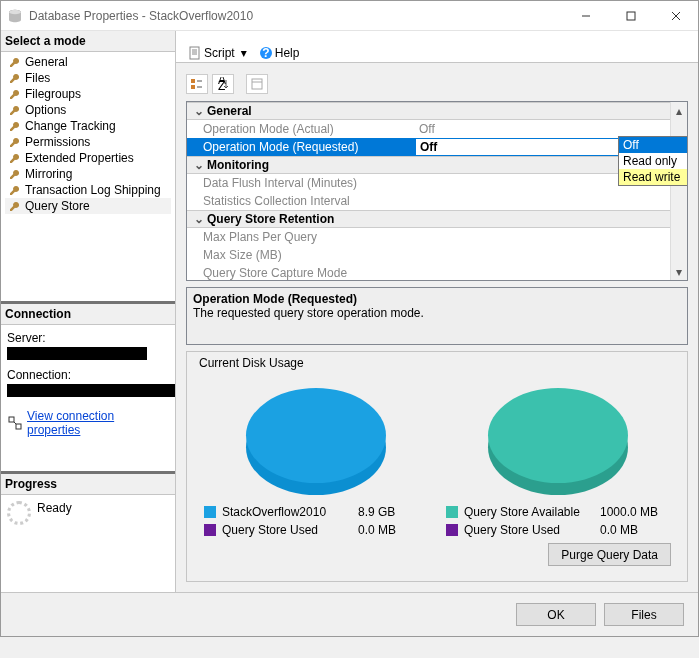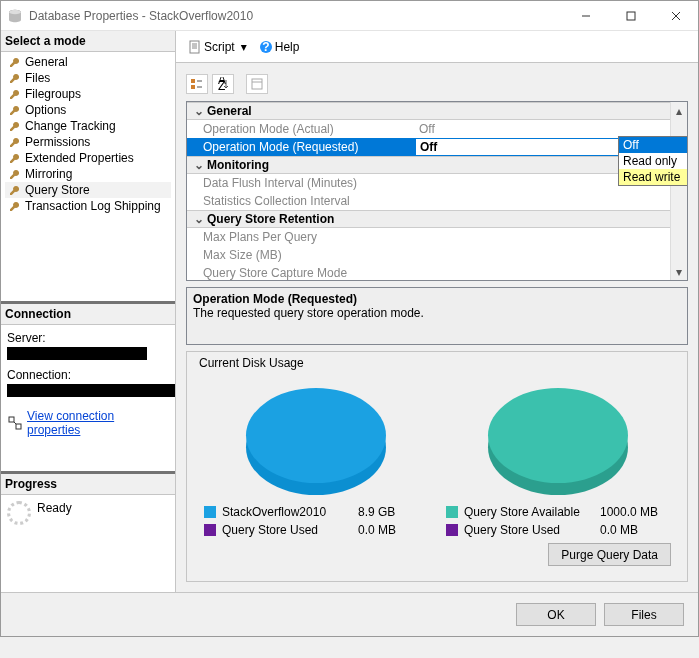--- a/index.html
+++ b/index.html
@@ -19,21 +19,21 @@
 .pagelist .item.sel { background: #f2f2f2; }
 .wrench { width: 14px; height: 14px; display:inline-flex; align-items:center; justify-content:center;}
 .conn-body { padding: 4px 6px; font-size: 12px; }
 .conn-body .lbl { margin-top: 2px; }
 .black { background: #000; height: 13px; margin-top: 2px;}
 .link-row { display: flex; align-items: center; gap: 4px; margin-top: 12px;}
 .link { color: #0645d6; text-decoration: underline; cursor: pointer;}
 .progress-body { flex: 1; display: flex; align-items: flex-start; padding: 6px;}
 .spinner { width: 24px; height: 24px; border: 3px dotted #ccc; border-radius: 50%; margin-right: 6px;}
 .main { flex: 1; display: flex; flex-direction: column; background: #f0f0f0;}
-.toolbar { height: 32px; display: flex; align-items: center; gap: 4px; padding: 0 8px; background: #fff; border-bottom: 1px solid #c5c5c5;}
+.toolbar { height: 32px; display: flex; align-items: flex-end; gap: 4px; padding: 0 8px; background: #fff; border-bottom: 1px solid #c5c5c5;}
 .toolbar .tbtn { display: flex; align-items: center; gap: 2px; padding: 2px 4px;}
 .content { flex: 1; padding: 10px 10px 10px 10px; display: flex; flex-direction: column; gap: 6px; overflow:hidden;}
 .grid-toolbar { height: 22px; display:flex; align-items:center; gap:0; padding: 2px 0;}
 .gtb-btn { width:22px; height:20px; border:1px solid #ccc; display:flex; align-items:center; justify-content:center; margin-right:4px; background:#fff;}
 .grid-wrap { border: 1px solid #828790; background: #fff; position: relative; height: 180px; overflow:hidden;}
 .grid-scroll { position:absolute; right:0; top:0; bottom:0; width:17px; background:#f0f0f0; border-left:1px solid #ddd;}
 .grid-scroll .up,.grid-scroll .dn{position:absolute;left:0;right:0;height:17px;display:flex;align-items:center;justify-content:center;color:#555;}
 .grid-scroll .up{top:0;} .grid-scroll .dn{bottom:0;}
 .grow { display:flex; height:18px; align-items:stretch; border-bottom:0; }
 .gcat { background:#eee; border-top:1px solid #ccc; border-bottom:1px solid #ccc; font-weight:bold; display:flex; align-items:center; padding-left:4px; height:18px;}
@@ -160,35 +160,35 @@
             <span>Extended Properties</span>
           </div>
           <div class="item">
             <span class="wrench">
               <svg width="12" height="12">
                 <path d="M8 2a3 3 0 00-2.8 4L2 9.2V11h1.8L7 7.8A3 3 0 108 2z" fill="#b58a3f"></path>
               </svg>
             </span>
             <span>Mirroring</span>
           </div>
+          <div class="item">
+            <span class="wrench">
+              <svg width="12" height="12">
+                <path d="M8 2a3 3 0 00-2.8 4L2 9.2V11h1.8L7 7.8A3 3 0 108 2z" fill="#b58a3f"></path>
+              </svg>
+            </span>
+            <span>Transaction Log Shipping</span>
+          </div>
           <div class="item sel">
             <span class="wrench">
               <svg width="12" height="12">
                 <path d="M8 2a3 3 0 00-2.8 4L2 9.2V11h1.8L7 7.8A3 3 0 108 2z" fill="#b58a3f"></path>
               </svg>
             </span>
             <span>Query Store</span>
-          </div>
-          <div class="item">
-            <span class="wrench">
-              <svg width="12" height="12">
-                <path d="M8 2a3 3 0 00-2.8 4L2 9.2V11h1.8L7 7.8A3 3 0 108 2z" fill="#b58a3f"></path>
-              </svg>
-            </span>
-            <span>Transaction Log Shipping</span>
           </div>
         </div>
       <div style="flex:1"></div>
       <div class="panel-hdr">Connection</div>
       <div class="conn-body">
         <div class="lbl">Server:</div>
         <div class="black" style="width:140px"></div>
         <div class="lbl" style="margin-top:8px">Connection:</div>
         <div class="black" style="width:168px"></div>
         <div class="link-row">

